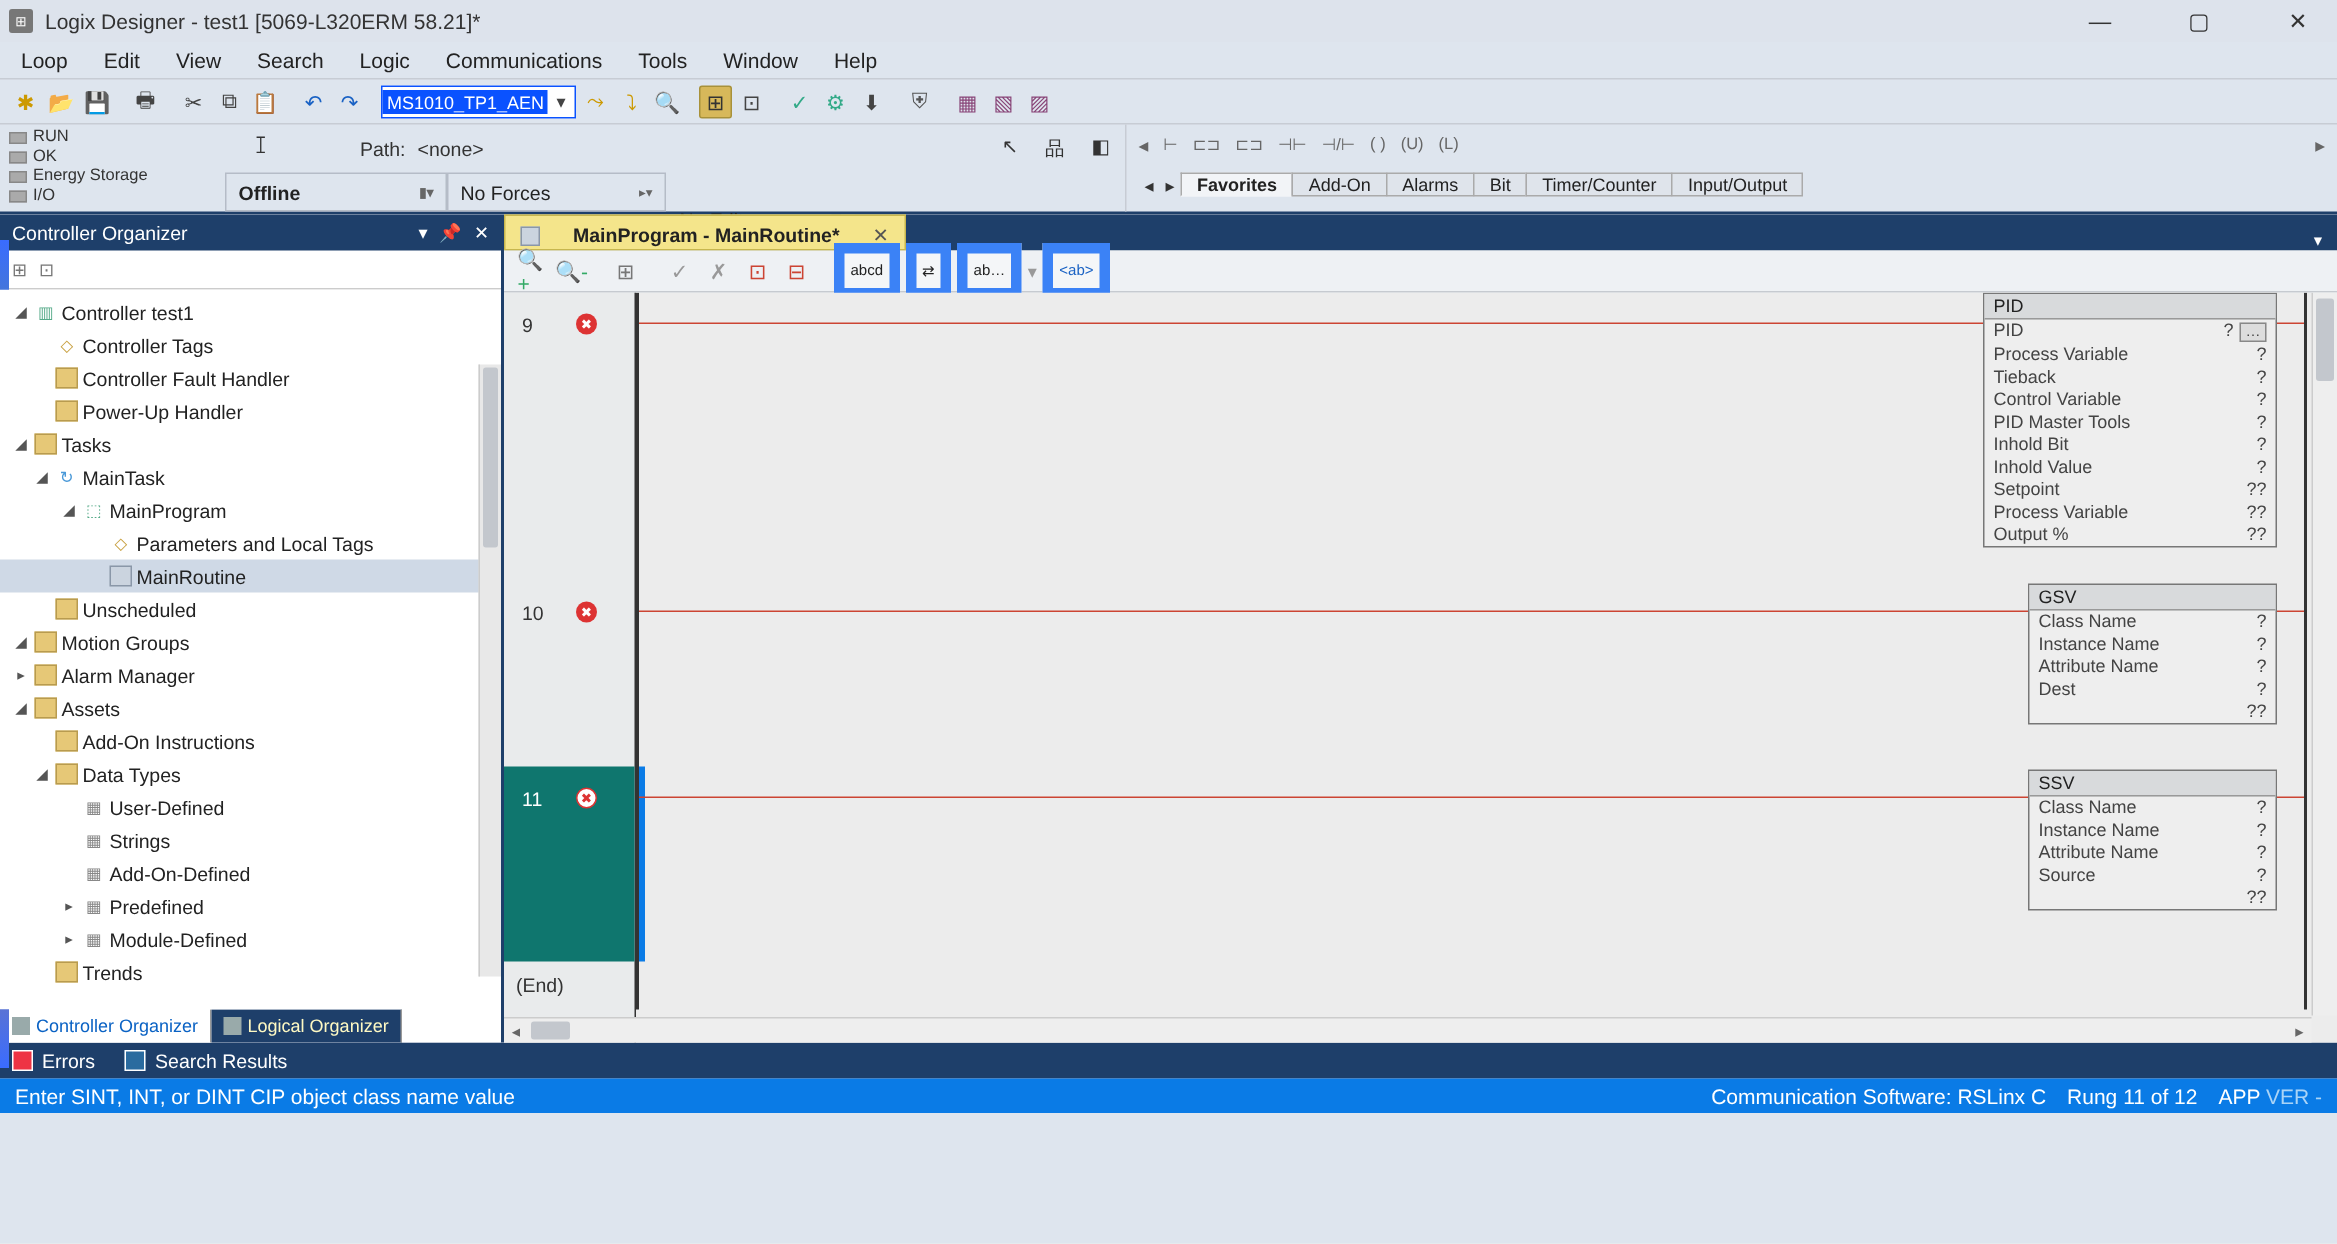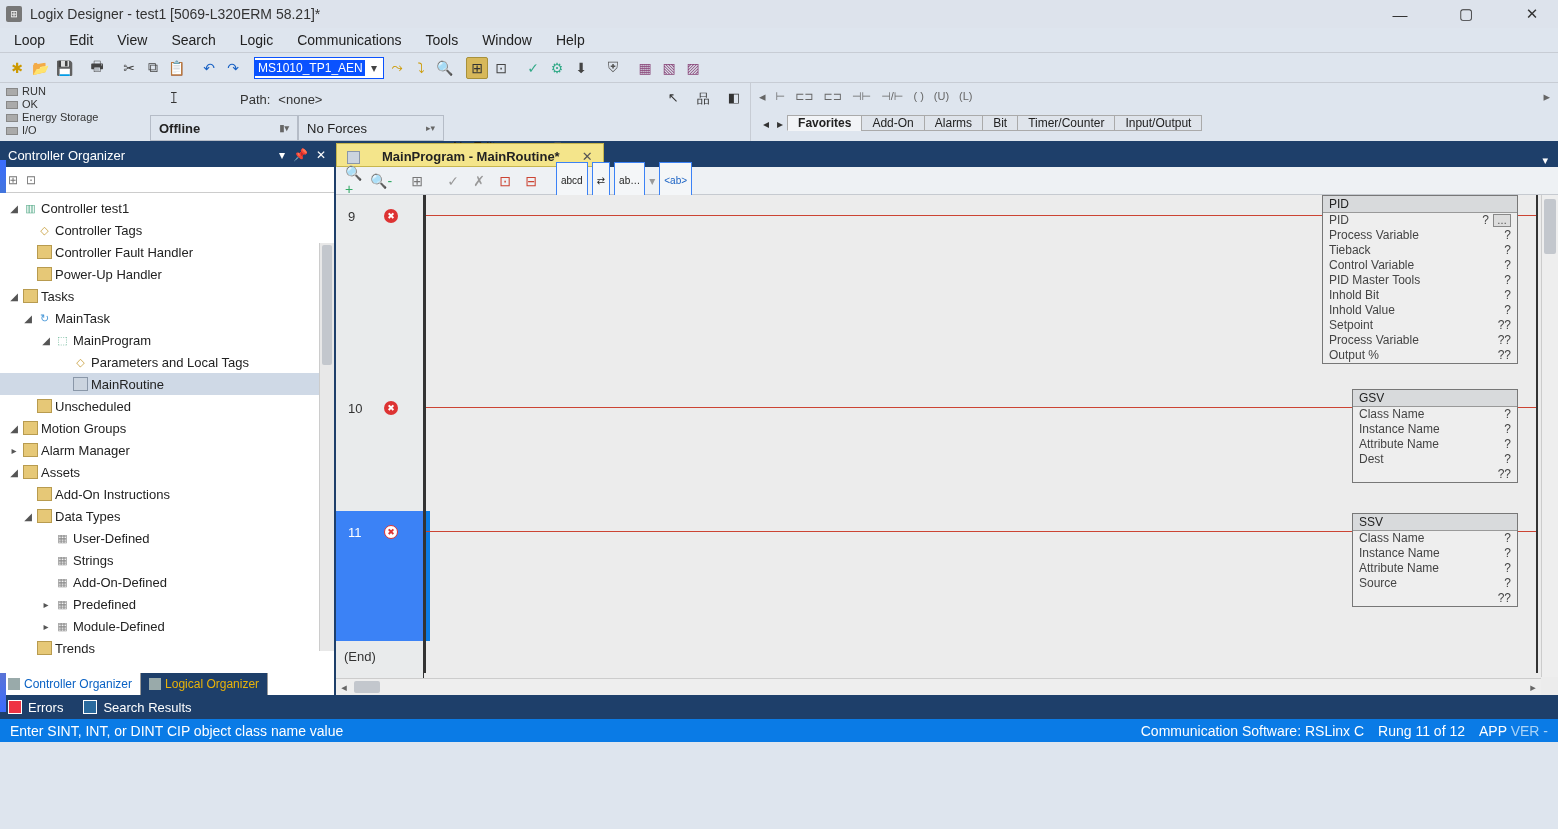--- a/index.html
+++ b/index.html
@@ -69,40 +69,40 @@
   .ticon.tag{color:#c8a040;}
   .ticon.routine{background:#cbd4df;border:1px solid #8a97a8;}
   .ticon.task{color:#4a99d8;}
   .ind1{padding-left:22px;}.ind2{padding-left:40px;}.ind3{padding-left:58px;}
   .treescroll{width:15px;background:#e8e8e8;border-left:1px solid #ccc;position:absolute;right:0;top:50px;bottom:22px;}
   .treescroll .thumb{position:absolute;top:2px;left:2px;right:2px;height:120px;background:#c3c7cd;border-radius:2px;}
 
   .org-bottom{height:22px;display:flex;font-size:12px;}
   .org-bt{padding:2px 8px;display:flex;align-items:center;gap:4px;border-right:1px solid #999;}
   .org-bt.active{background:#fff;color:#0a62c4;}
-  .org-bt.inactive{background:#1e3f6a;color:#eab308;}
+  .org-bt.inactive{background:#1e3f6a;color:#fef9c3;}
   .org-bt .ic{width:12px;height:12px;background:#9aa;display:inline-block;}
 
   
   .editor { flex:1; display:flex; flex-direction:column; background:#eceeee; position:relative;}
   .ed-tabbar{height:24px;background:#1e3f6a;display:flex;align-items:flex-end;}
   .ed-tab{height:24px;background:#f4e58b;border:1px solid #c7b64e;padding:2px 10px;display:flex;align-items:flex-end;gap:22px;font-size:13px;font-weight:bold;}
   .ed-tab .tabicon{width:13px;height:13px;background:#cbd4df;border:1px solid #8a97a8;display:inline-block;}
   .ed-tab .x{font-size:13px;font-weight:normal;color:#555;}
   .ed-tabbar .drop{margin-left:auto;color:#fff;padding:0 10px;font-size:11px;}
   .ed-tools{height:28px;background:#eef1f4;border-bottom:1px solid #c6cad0;display:flex;align-items:center;gap:4px;padding:0 8px;}
   .ed-tools .tb-btn{border:1px solid transparent;}
-  .ed-tools .btnbox{border:1px solid #3b82f6;background:#f4f6f8;height:37px;padding:0 4px;display:flex;align-items:center;font-size:10px;}
+  .ed-tools .btnbox{border:7px solid #3b82f6;background:#f4f6f8;height:37px;padding:0 4px;display:flex;align-items:center;font-size:10px;}
 
   .ladder{flex:1;display:flex;overflow:hidden;position:relative;}
   .rung-nums{width:88px;background:#e9ebec;border-right:1px solid #333;}
   .rung-nums .rn-row{position:relative;border-bottom:0;}
   .rn-num{position:absolute;left:12px;font-size:13px;color:#333;}
   .rn-err{position:absolute;left:48px;width:14px;height:14px;border-radius:50%;background:#d33;color:#fff;font-size:9px;display:flex;align-items:center;justify-content:center;}
-  .rn-row.sel{background:#3b82f6;padding-left:27px;}
+  .rn-row.sel{background:#0f766e;padding-left:27px;}
   .rn-row.sel .rn-num{color:#fff;}
   .rn-row.sel .rn-err{background:#fff;color:#d33;border:1px solid #d33;}
   
   .ladder-canvas{flex:1;position:relative;background:#ececec;overflow:hidden;}
   .rail{position:absolute;top:0;width:2px;background:#333;}
   .rail.left{left:0;height:478px;}
   .rail.right{right:20px;height:478px;}
   .hwire{position:absolute;height:1px;background:#c43;}
   
   .ibox{position:absolute;background:#eee;border:1px solid #777;font-size:12px;}

